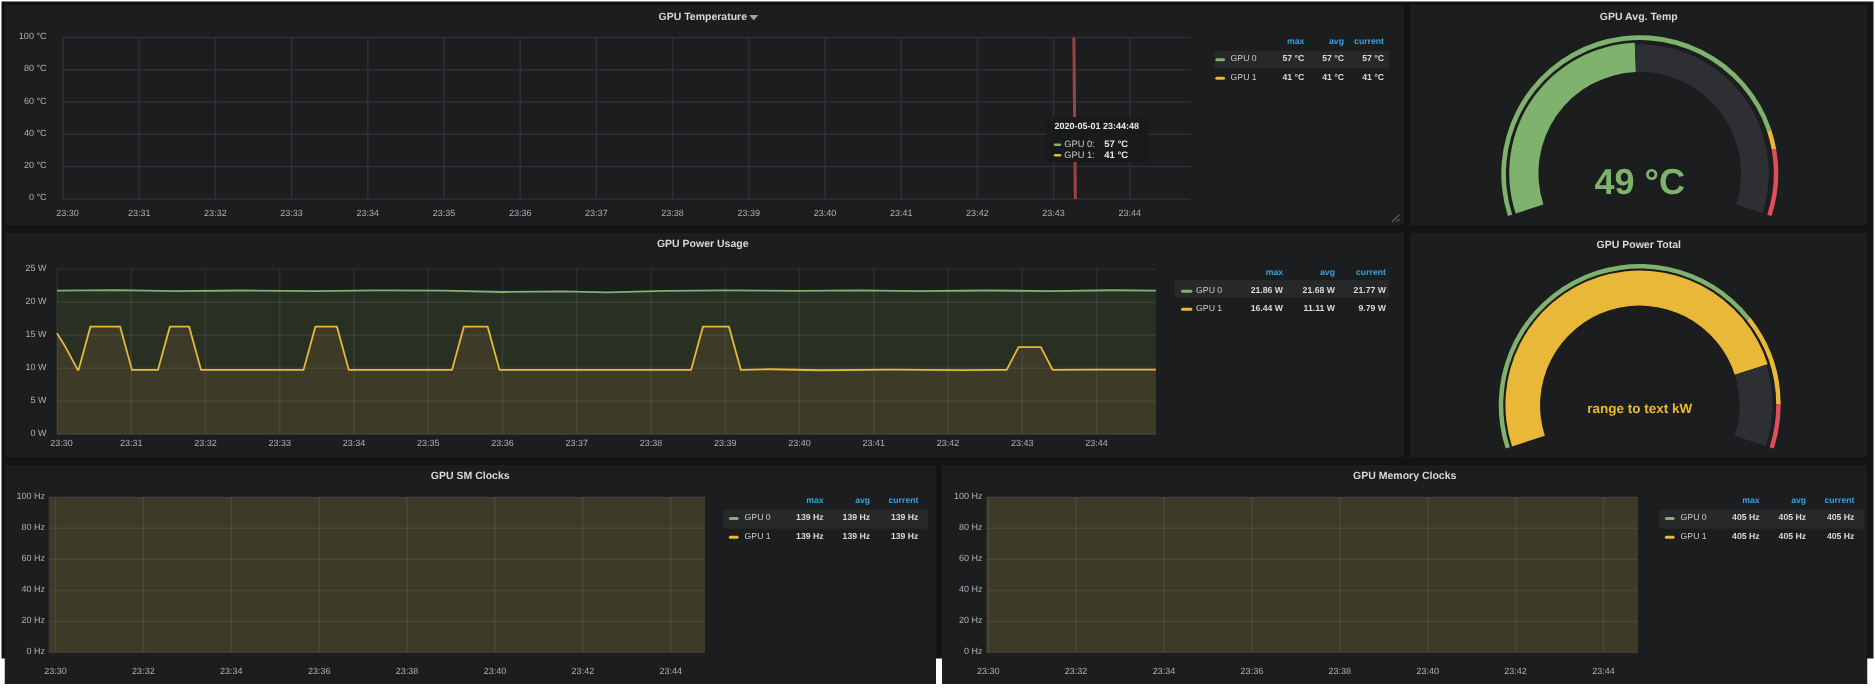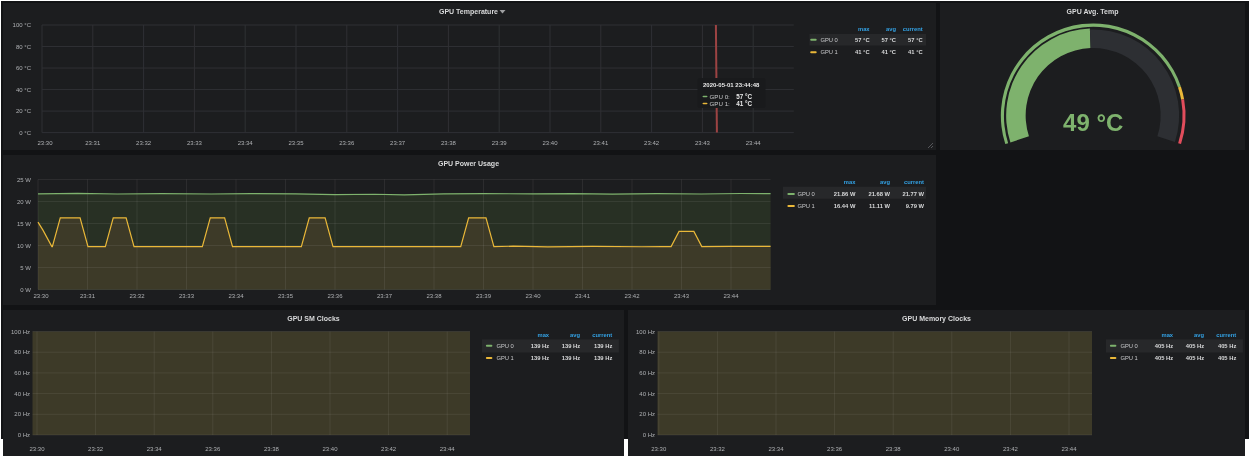--- a/index.html
+++ b/index.html
@@ -159,20 +159,32 @@
         <text x="852.4" y="39.1" font-size="5.8" fill="#d8d9da" text-anchor="end" font-weight="bold" dominant-baseline="central">21.86 W</text>
         <text x="887.0" y="39.1" font-size="5.8" fill="#d8d9da" text-anchor="end" font-weight="bold" dominant-baseline="central">21.68 W</text>
         <text x="921.0" y="39.1" font-size="5.8" fill="#d8d9da" text-anchor="end" font-weight="bold" dominant-baseline="central">21.77 W</text>
         <rect x="784.4" y="50.1" width="7.5" height="2" rx="1" fill="#eab839"></rect>
         <text x="794.4" y="51.1" font-size="5.8" fill="#c8c9cb" text-anchor="start" font-weight="normal" dominant-baseline="central">GPU 1</text>
         <text x="852.4" y="51.1" font-size="5.8" fill="#d8d9da" text-anchor="end" font-weight="bold" dominant-baseline="central">16.44 W</text>
         <text x="887.0" y="51.1" font-size="5.8" fill="#d8d9da" text-anchor="end" font-weight="bold" dominant-baseline="central">11.11 W</text>
         <text x="921.0" y="51.1" font-size="5.8" fill="#d8d9da" text-anchor="end" font-weight="bold" dominant-baseline="central">9.79 W</text>
       </svg>
     </div>
+<div class="p" style="left:939px;top:153.5px;">
+      <svg width="305" height="150">
+        <rect width="305" height="150" fill="#1c1d1f"></rect>
+        <path d="M 63.75,144.05 A 94.00 94.00 0 0 1 226.84,56.64 L 224.49,58.51 A 91.00 91.00 0 0 0 66.60,143.12 Z" fill="#7eb26d"></path>
+        <path d="M 226.84,56.64 A 94.00 94.00 0 0 1 247.15,114.41 L 244.15,114.43 A 91.00 91.00 0 0 0 224.49,58.51 Z" fill="#eab839"></path>
+        <path d="M 247.15,114.41 A 94.00 94.00 0 0 1 242.55,144.05 L 239.70,143.12 A 91.00 91.00 0 0 0 244.15,114.43 Z" fill="#e24d5c"></path>
+        <path d="M 68.03,142.66 A 89.50 89.50 0 1 1 238.44,87.88 L 216.52,94.85 A 66.50 66.50 0 1 0 89.90,135.55 Z" fill="#eab839"></path>
+        <path d="M 237.49,88.18 A 88.50 88.50 0 0 1 237.32,142.35 L 216.40,135.55 A 66.50 66.50 0 0 0 216.52,94.85 Z" fill="#2d2f33"></path>
+        <text x="153.2" y="117.5" font-size="9" fill="#eab839" text-anchor="middle" font-weight="bold" dominant-baseline="central">range to text kW</text>
+        <text x="152.5" y="8.5" font-size="7" fill="#d8d9da" text-anchor="middle" font-weight="bold" dominant-baseline="central">GPU Power Total</text>
+      </svg>
+    </div>
 <div class="p" style="left:2px;top:308.5px;">
       <svg width="621" height="146">
         <rect width="621" height="146" fill="#1c1d1f"></rect>
         <rect x="29.5" y="21.5" width="437.5" height="103.5" fill="#3d3a28"></rect>
         <g stroke="rgba(255,255,255,0.07)" stroke-width="1">
           <line x1="29.5" y1="125.00" x2="467.0" y2="125.00"></line>
           <line x1="29.5" y1="104.30" x2="467.0" y2="104.30"></line>
           <line x1="29.5" y1="83.60" x2="467.0" y2="83.60"></line>
           <line x1="29.5" y1="62.90" x2="467.0" y2="62.90"></line>
           <line x1="29.5" y1="42.20" x2="467.0" y2="42.20"></line>

